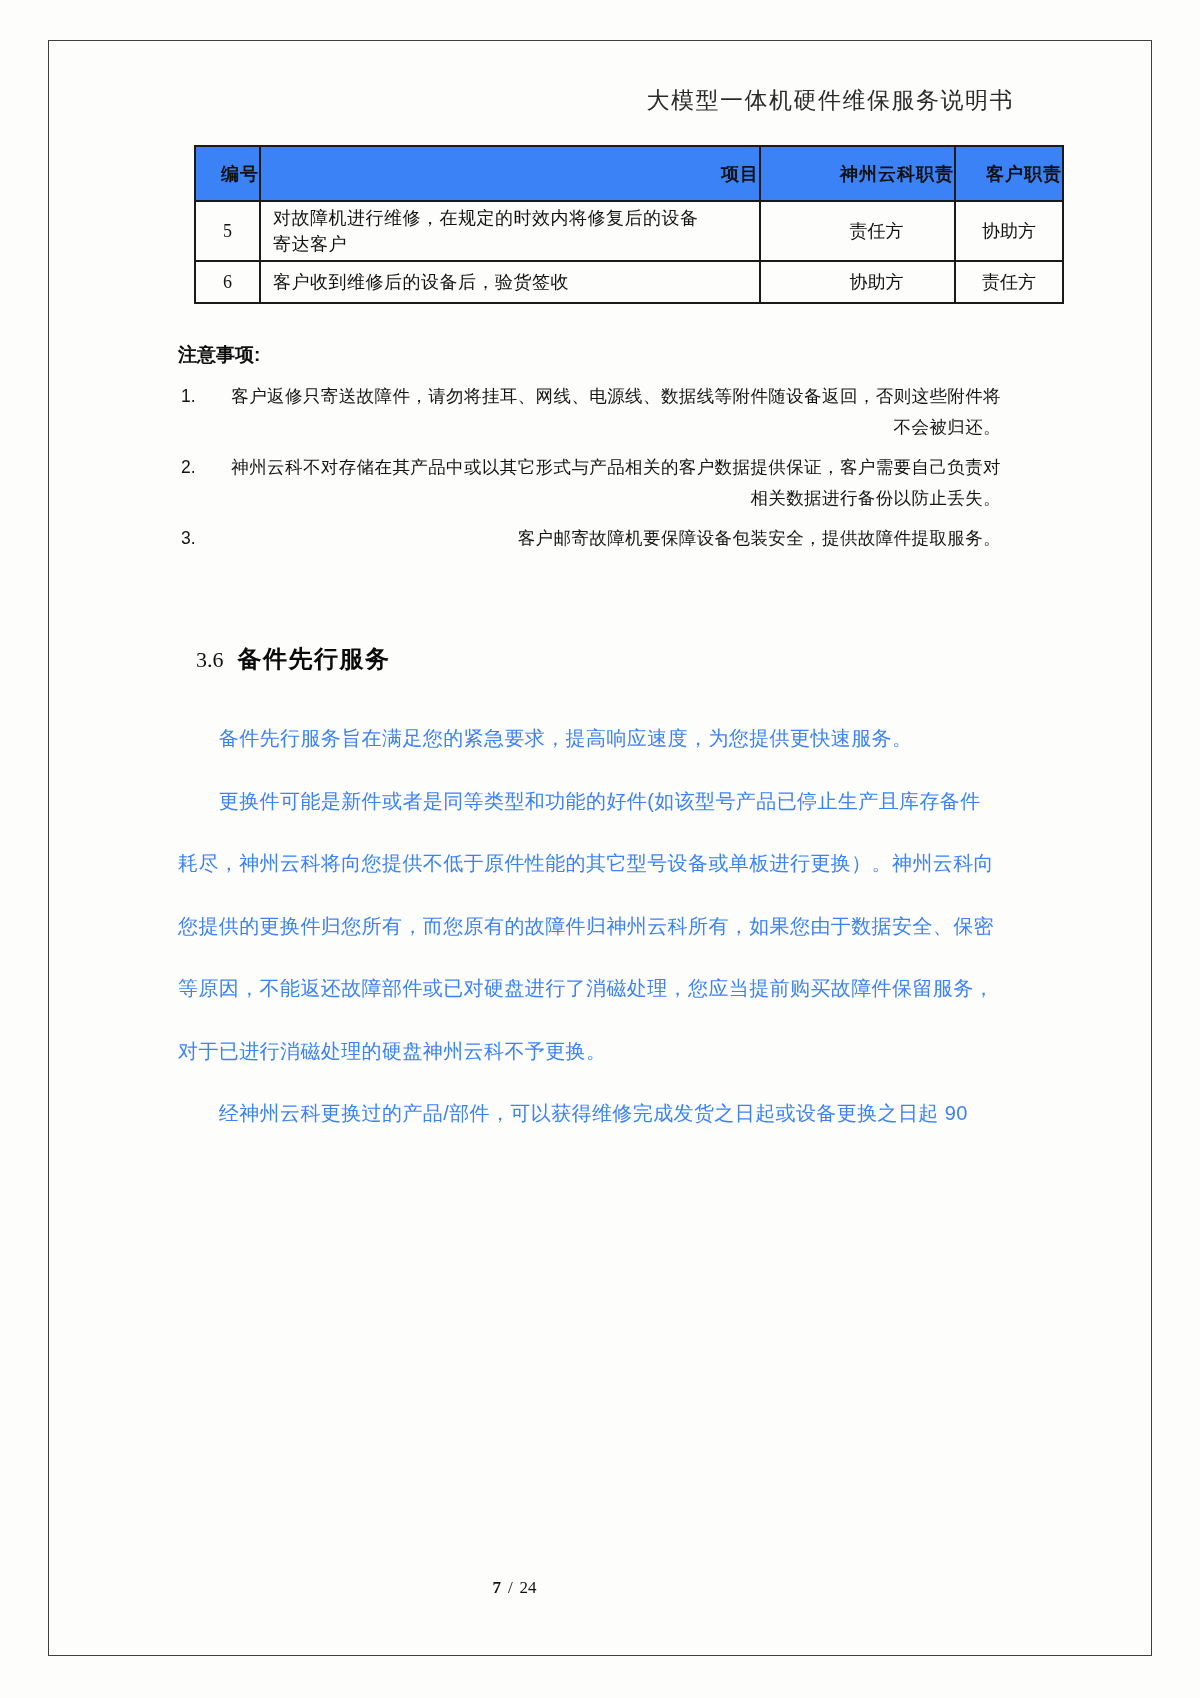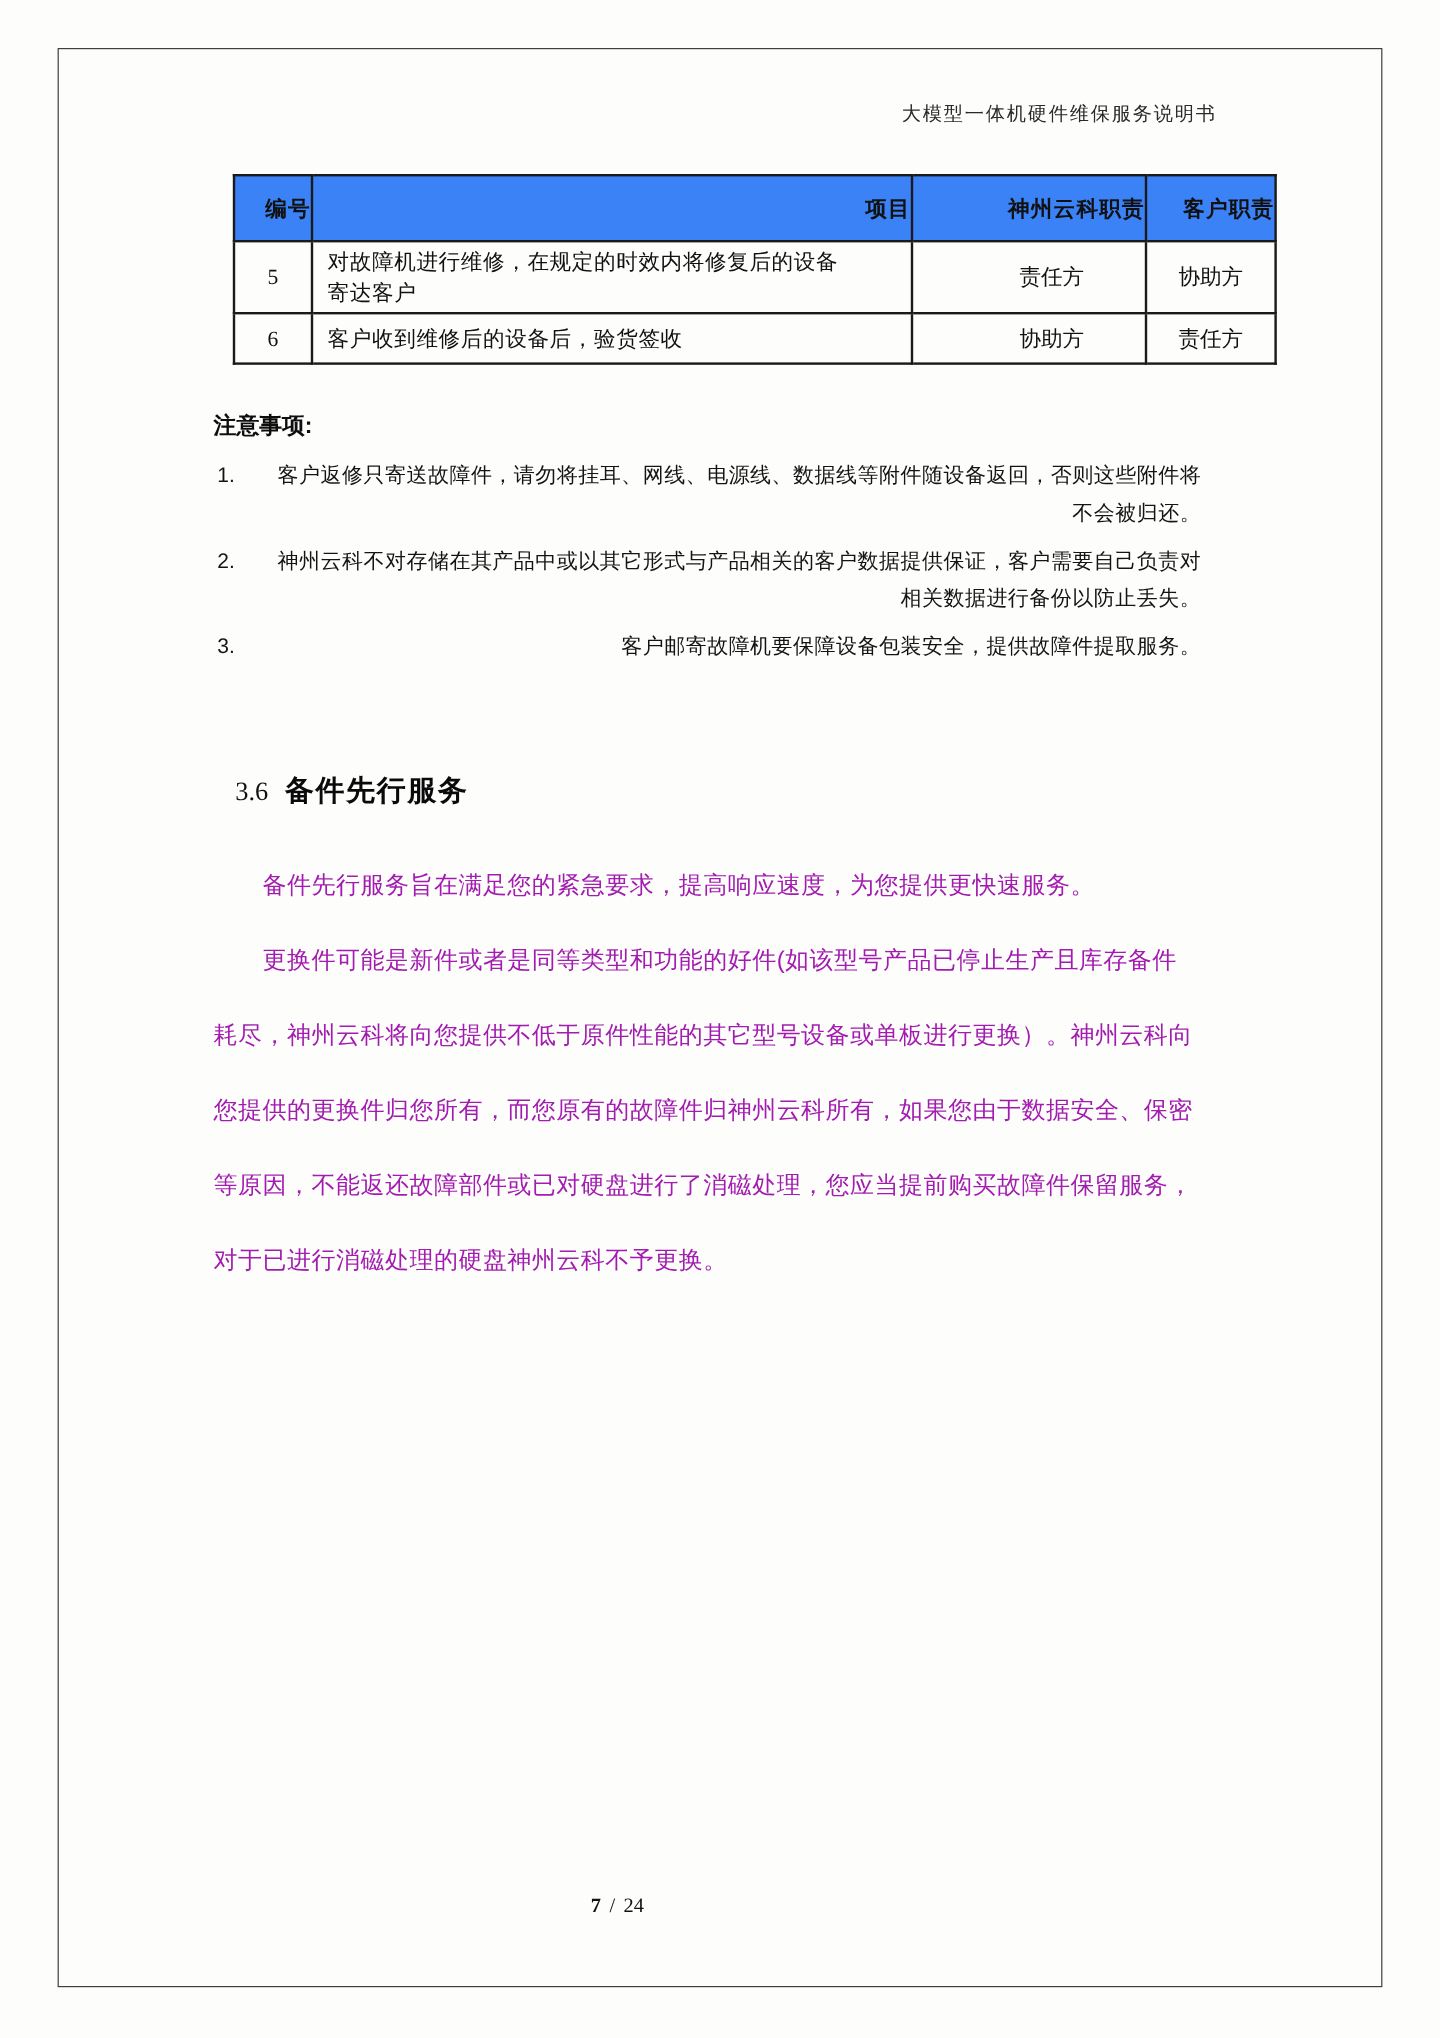--- a/index.html
+++ b/index.html
@@ -9,21 +9,21 @@
     font-family:"Liberation Sans",sans-serif;
     overflow:hidden;
   }
   .frame{
     position:absolute;left:48px;top:40px;width:1102px;height:1614px;
     border:1.5px solid #3f3f3f;pointer-events:none;
   }
   .doc-header{
     position:absolute;left:178px;top:85px;width:836px;
     text-align:right;font-family:"Liberation Serif",serif;
-    font-size:16px;color:#2a2a2a;letter-spacing:1.5px;
+    font-size:23px;color:#2a2a2a;letter-spacing:1.5px;
   }
   table.resp-table{
     position:absolute;left:194px;top:145px;width:822px;
     border-collapse:collapse;table-layout:fixed;
     font-family:"Liberation Serif",serif;color:#111;
   }
   .resp-table th,.resp-table td{border:2px solid #1a1a1a;padding:0;}
   .resp-table th{
     background:#3b82f6;font-weight:bold;font-size:18px;height:53px;
     text-align:right;letter-spacing:1px;
@@ -51,21 +51,21 @@
   .note-num{width:42px;flex:none;}
   .note-text{white-space:pre-line;letter-spacing:0.4px;flex:1;text-align:right;}
   .section-heading{position:absolute;left:196px;top:643px;white-space:nowrap;}
   .sec-num{font-family:"Liberation Serif",serif;font-size:22px;color:#111;text-align:right;}
   .sec-title{
     font-size:24px;font-weight:bold;color:#0a0a0a;
     margin-left:14px;letter-spacing:1.5px;
   }
   .body-text{
     position:absolute;left:178px;top:707px;width:860px;
-    font-size:20px;line-height:62.5px;letter-spacing:0.4px;color:#a21caf;
+    font-size:20px;line-height:62.5px;letter-spacing:0.4px;color:#3b82f6;
   }
   .body-text p{margin:0;white-space:pre-line;}
   .footer{
     position:absolute;left:0;top:1578px;width:1029px;text-align:center;
     font-family:"Liberation Serif",serif;font-size:17px;color:#111;
   }
   .pg-cur{font-weight:bold;}
   .pg-sep{margin:0 7px;}
 </style>
 </head>
@@ -124,17 +124,18 @@
   <span class="sec-num">3.6</span><span class="sec-title">备件先行服务</span>
 </div>
 
 <div class="body-text">
   <p>　　备件先行服务旨在满足您的紧急要求，提高响应速度，为您提供更快速服务。</p>
   <p>　　更换件可能是新件或者是同等类型和功能的好件(如该型号产品已停止生产且库存备件
 耗尽，神州云科将向您提供不低于原件性能的其它型号设备或单板进行更换）。神州云科向
 您提供的更换件归您所有，而您原有的故障件归神州云科所有，如果您由于数据安全、保密
 等原因，不能返还故障部件或已对硬盘进行了消磁处理，您应当提前购买故障件保留服务，
 对于已进行消磁处理的硬盘神州云科不予更换。</p>
+  <p>　　经神州云科更换过的产品/部件，可以获得维修完成发货之日起或设备更换之日起 90</p>
 </div>
 
 <div class="footer">
   <span class="pg-cur">7</span><span class="pg-sep">/</span><span class="pg-total">24</span>
 </div>
 
 </body></html>

